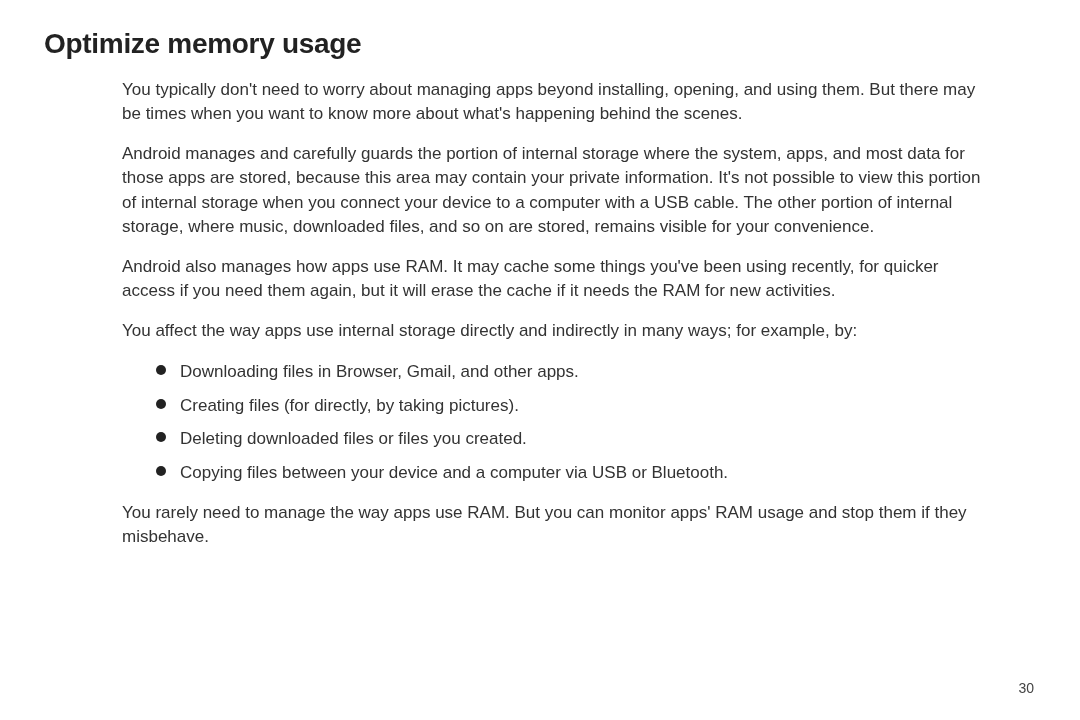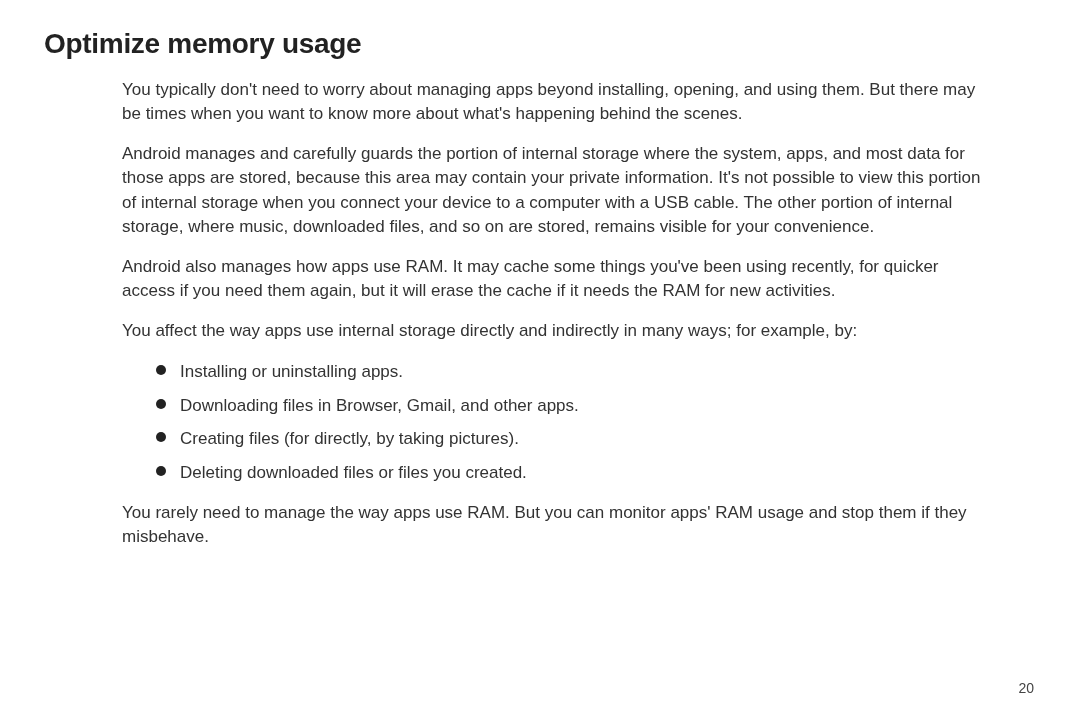--- a/index.html
+++ b/index.html
@@ -67,21 +67,21 @@
 <body>
 
 <div class="page">
   <h1>Optimize memory usage</h1>
   <div class="content">
     <p>You typically don't need to worry about managing apps beyond installing, opening, and using them. But there may be times when you want to know more about what's happening behind the scenes.</p>
     <p>Android manages and carefully guards the portion of internal storage where the system, apps, and most data for those apps are stored, because this area may contain your private information. It's not possible to view this portion of internal storage when you connect your device to a computer with a USB cable. The other portion of internal storage, where music, downloaded files, and so on are stored, remains visible for your convenience.</p>
     <p>Android also manages how apps use RAM. It may cache some things you've been using recently, for quicker access if you need them again, but it will erase the cache if it needs the RAM for new activities.</p>
     <p>You affect the way apps use internal storage directly and indirectly in many ways; for example, by:</p>
     <ul>
-      <li>Installing or uninstalling apps.</li>
       <li>Downloading files in Browser, Gmail, and other apps.</li>
       <li>Creating files (for directly, by taking pictures).</li>
       <li>Deleting downloaded files or files you created.</li>
+      <li>Copying files between your device and a computer via USB or Bluetooth.</li>
     </ul>
     <p>You rarely need to manage the way apps use RAM. But you can monitor apps' RAM usage and stop them if they misbehave.</p>
   </div>
-  <div class="pagenum">20</div>
+  <div class="pagenum">30</div>
 </div>
 
 </body></html>

